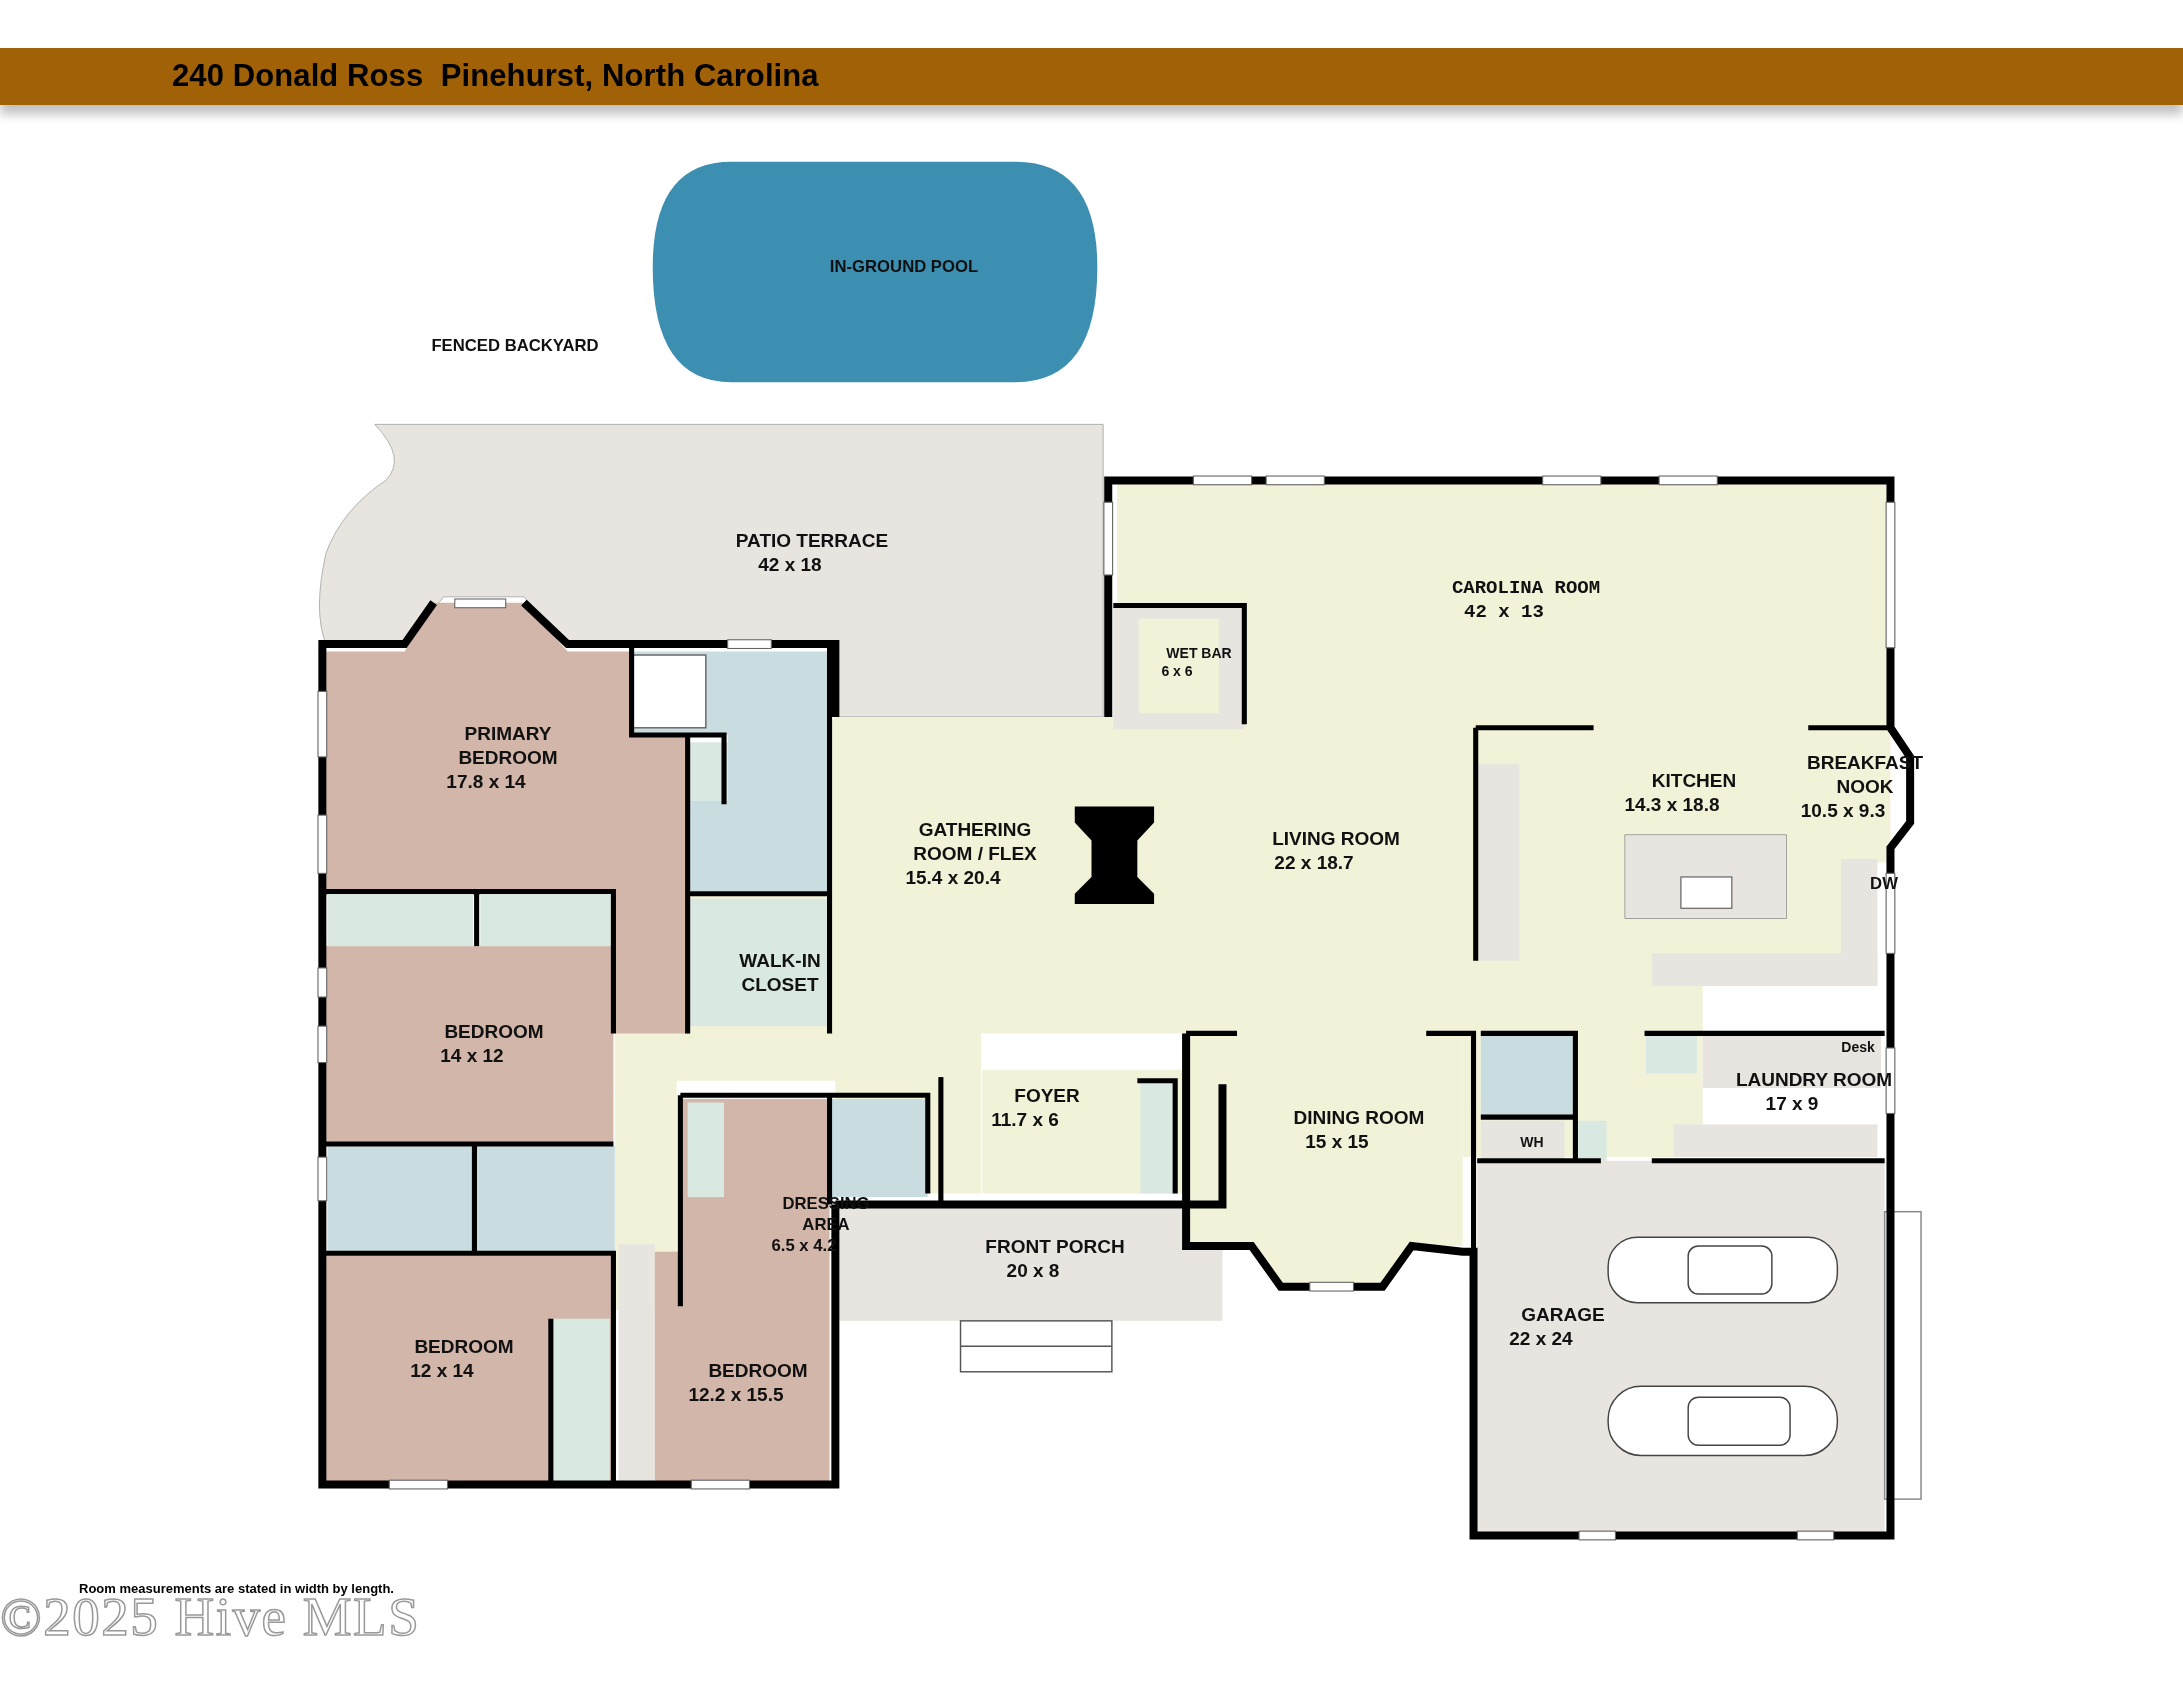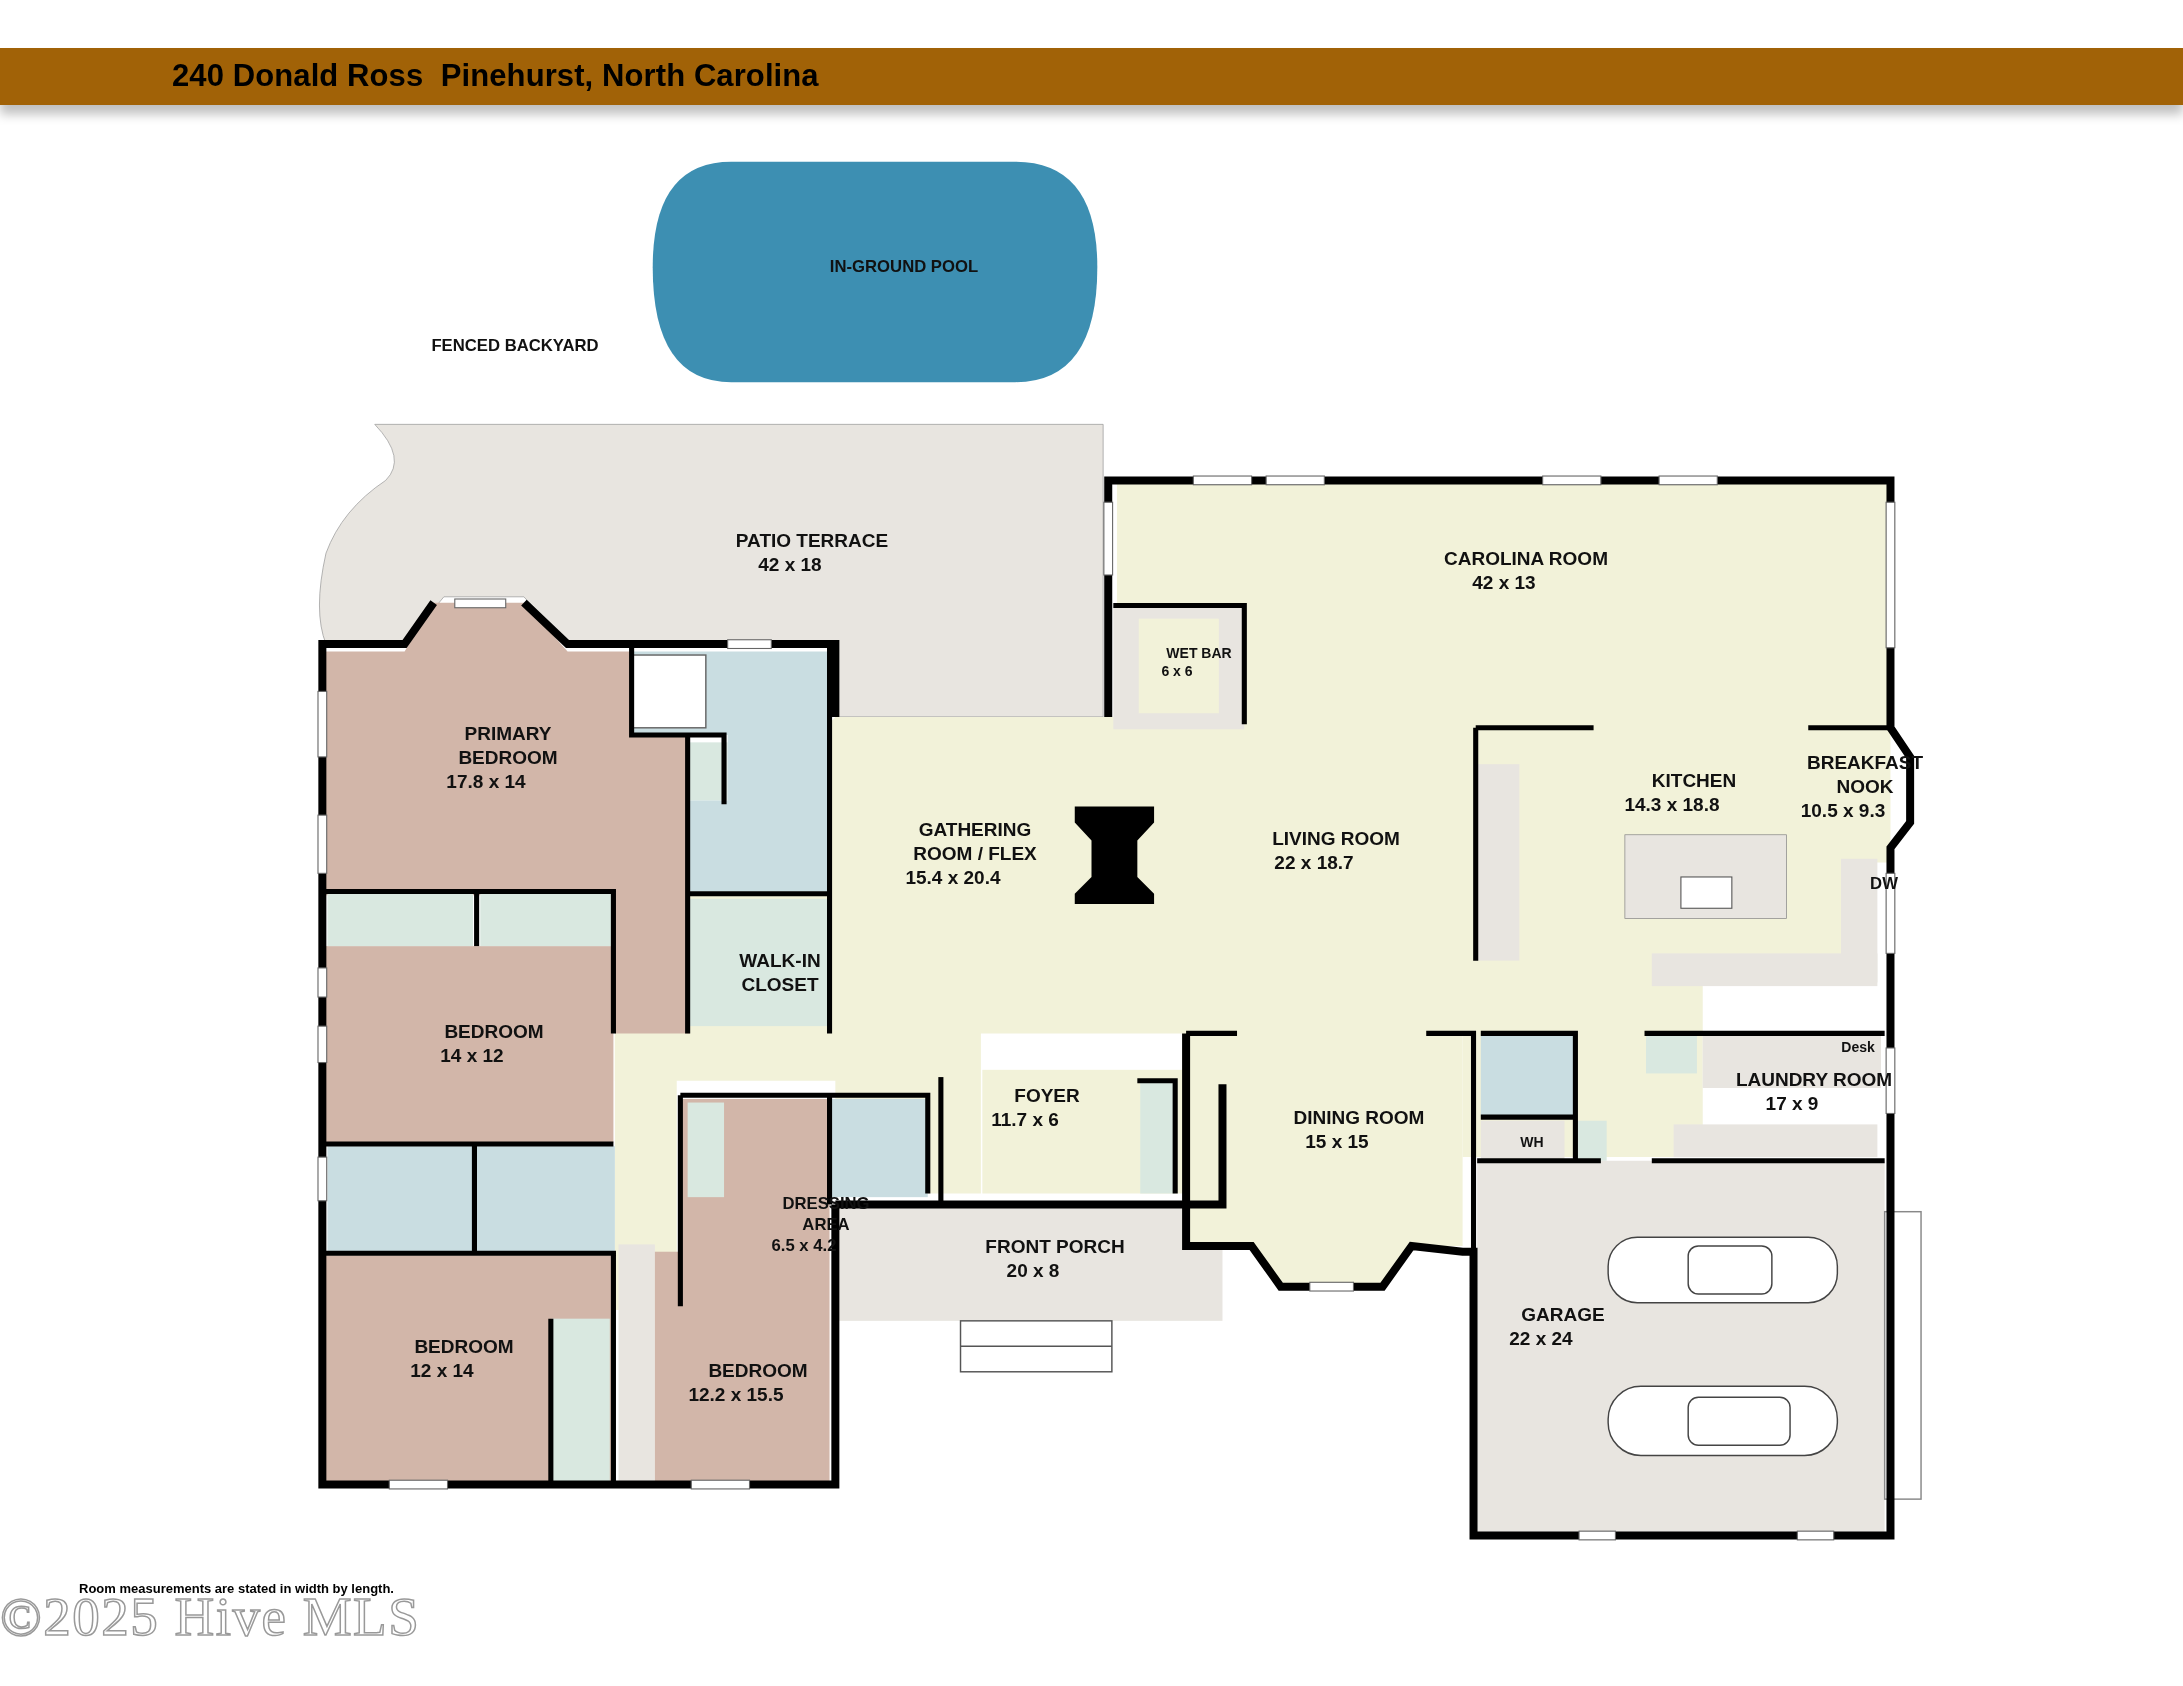--- a/index.html
+++ b/index.html
@@ -192,21 +192,21 @@
 </div>
 <div class="lbl l" style="left:953px;top:854px;">
   <span class="n">GATHERING</span>
   <span class="n">ROOM / FLEX</span>
   <span class="d">15.4 x 20.4</span>
 </div>
 <div class="lbl l" style="left:1314px;top:851px;">
   <span class="n">LIVING ROOM</span>
   <span class="d">22 x 18.7</span>
 </div>
-<div class="lbl l" style="left:1504px;top:571px;">
+<div class="lbl l" style="left:1504px;top:601px;font-family:Liberation Mono, monospace;">
   <span class="n">CAROLINA ROOM</span>
   <span class="d">42 x 13</span>
 </div>
 <div class="lbl s" style="left:1177px;top:662px;">
   <span class="n">WET BAR</span>
   <span class="d">6 x 6</span>
 </div>
 <div class="lbl l" style="left:1672px;top:793px;">
   <span class="n">KITCHEN</span>
   <span class="d">14.3 x 18.8</span>

